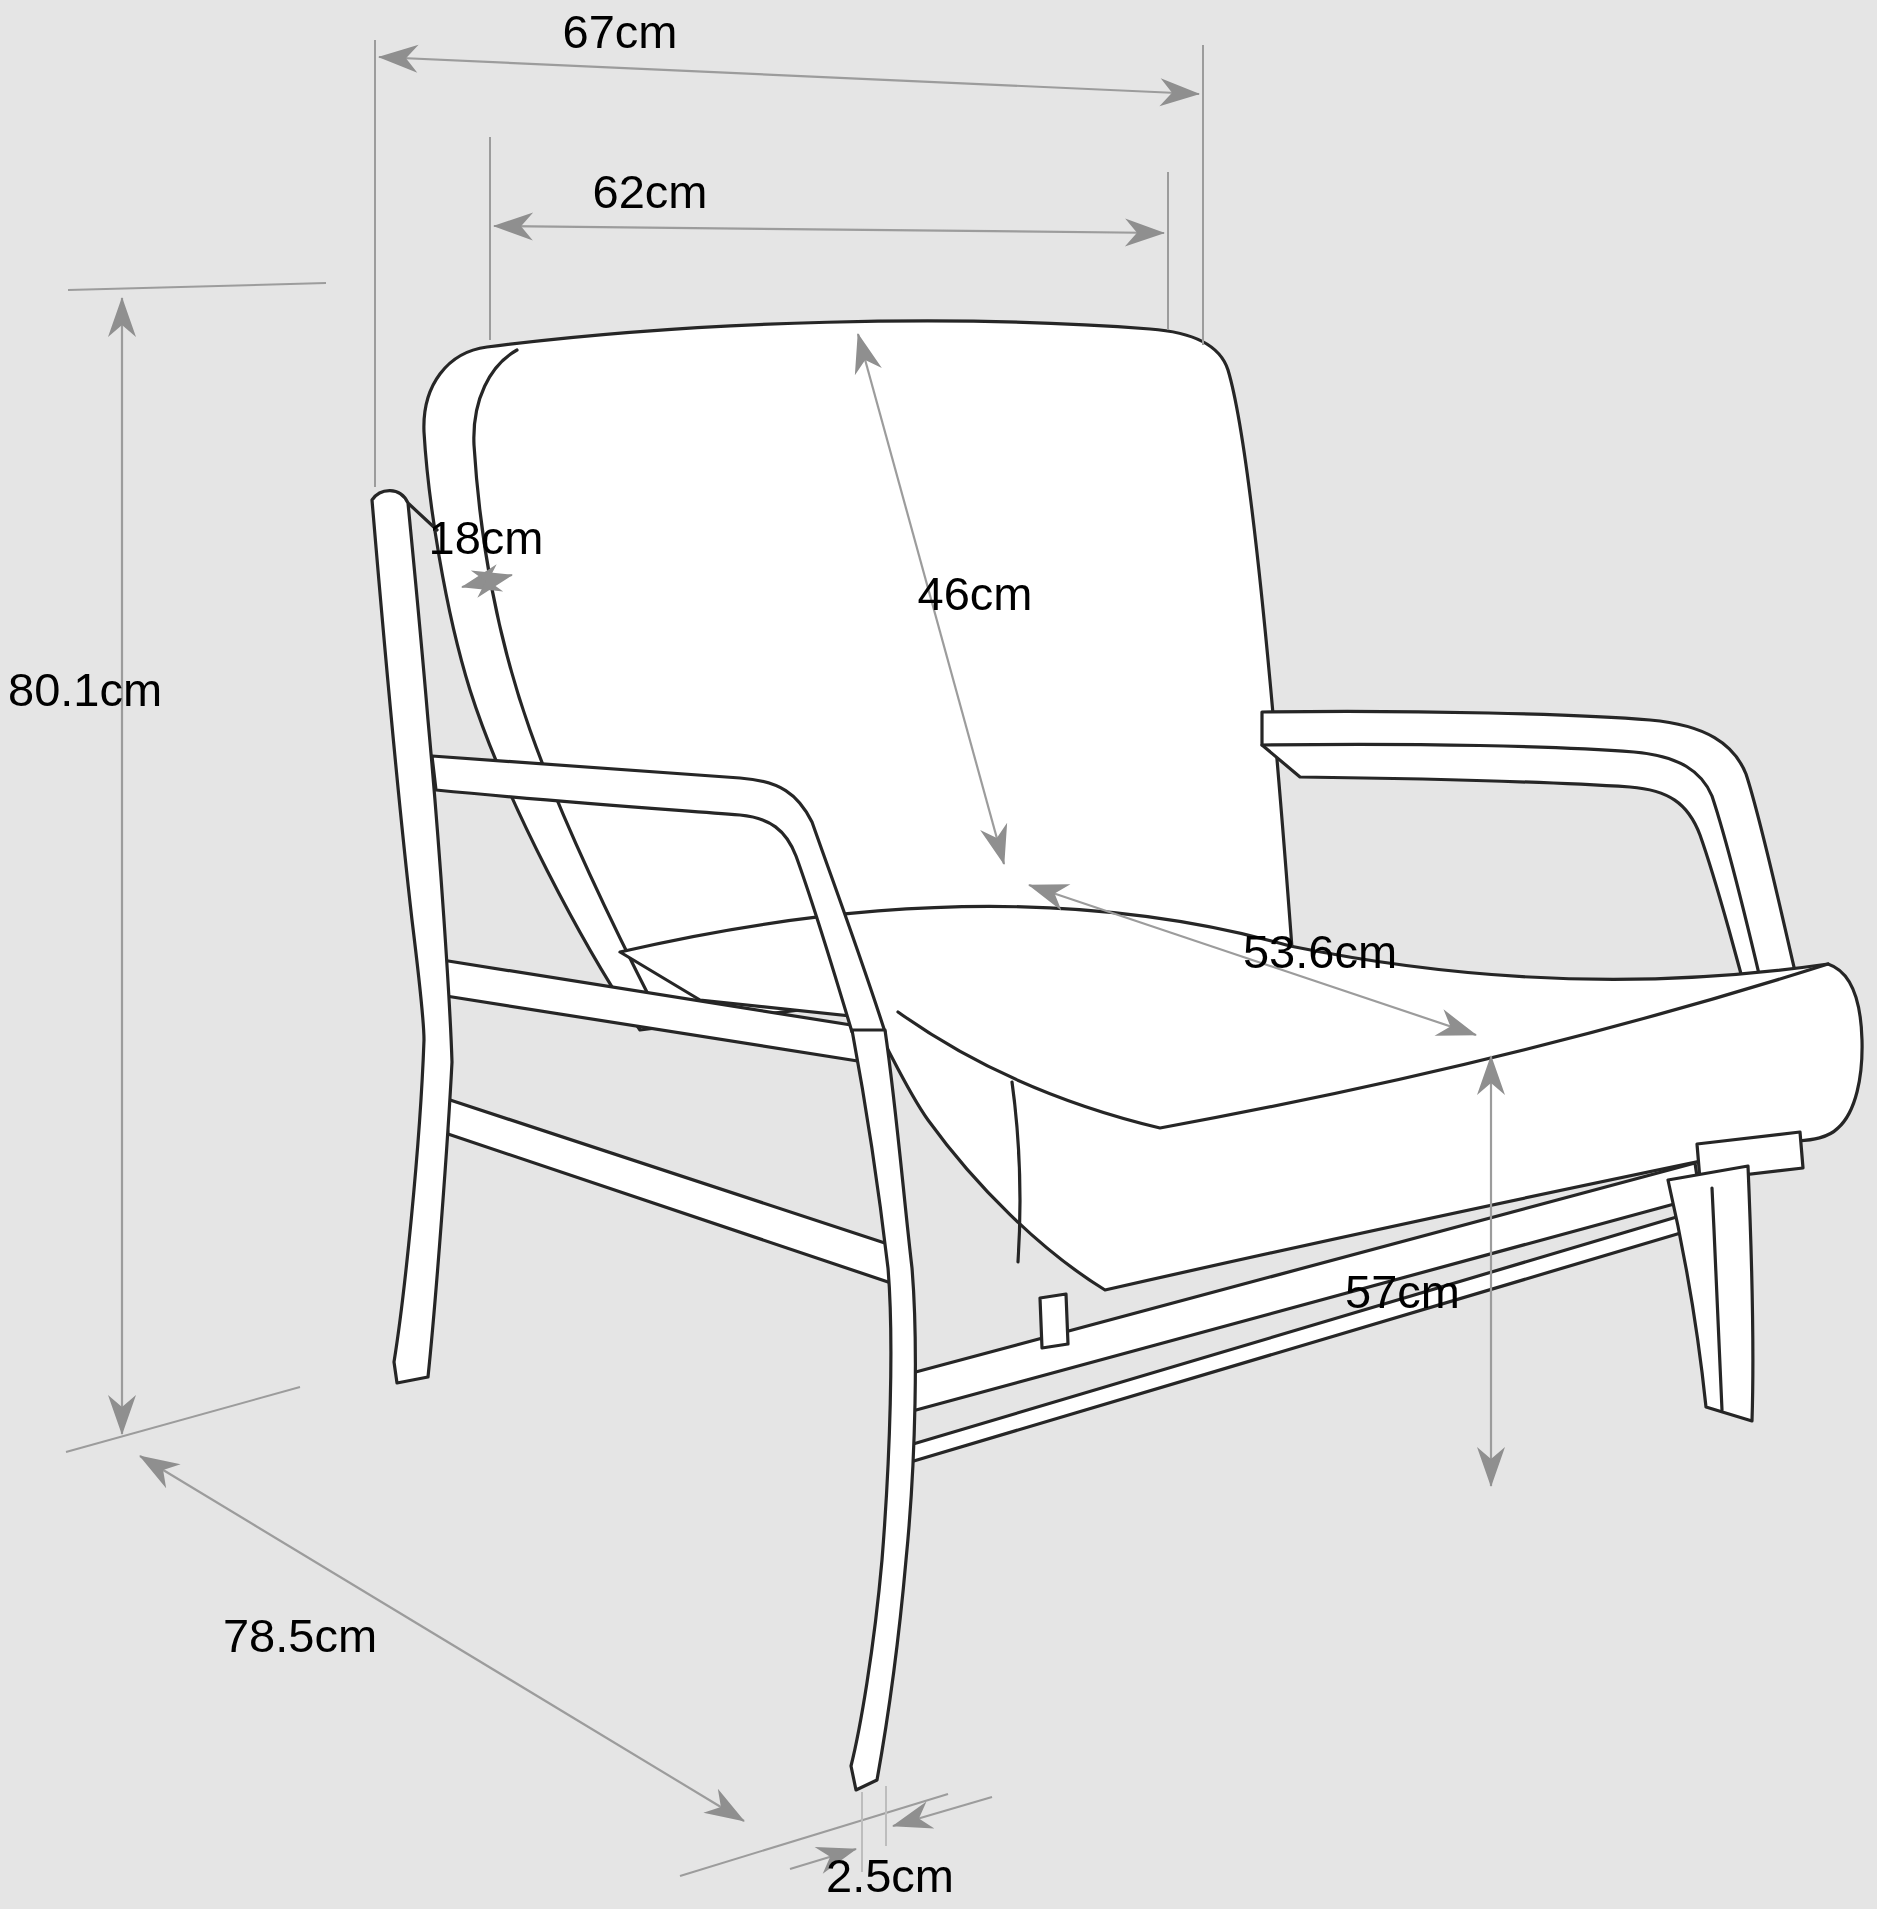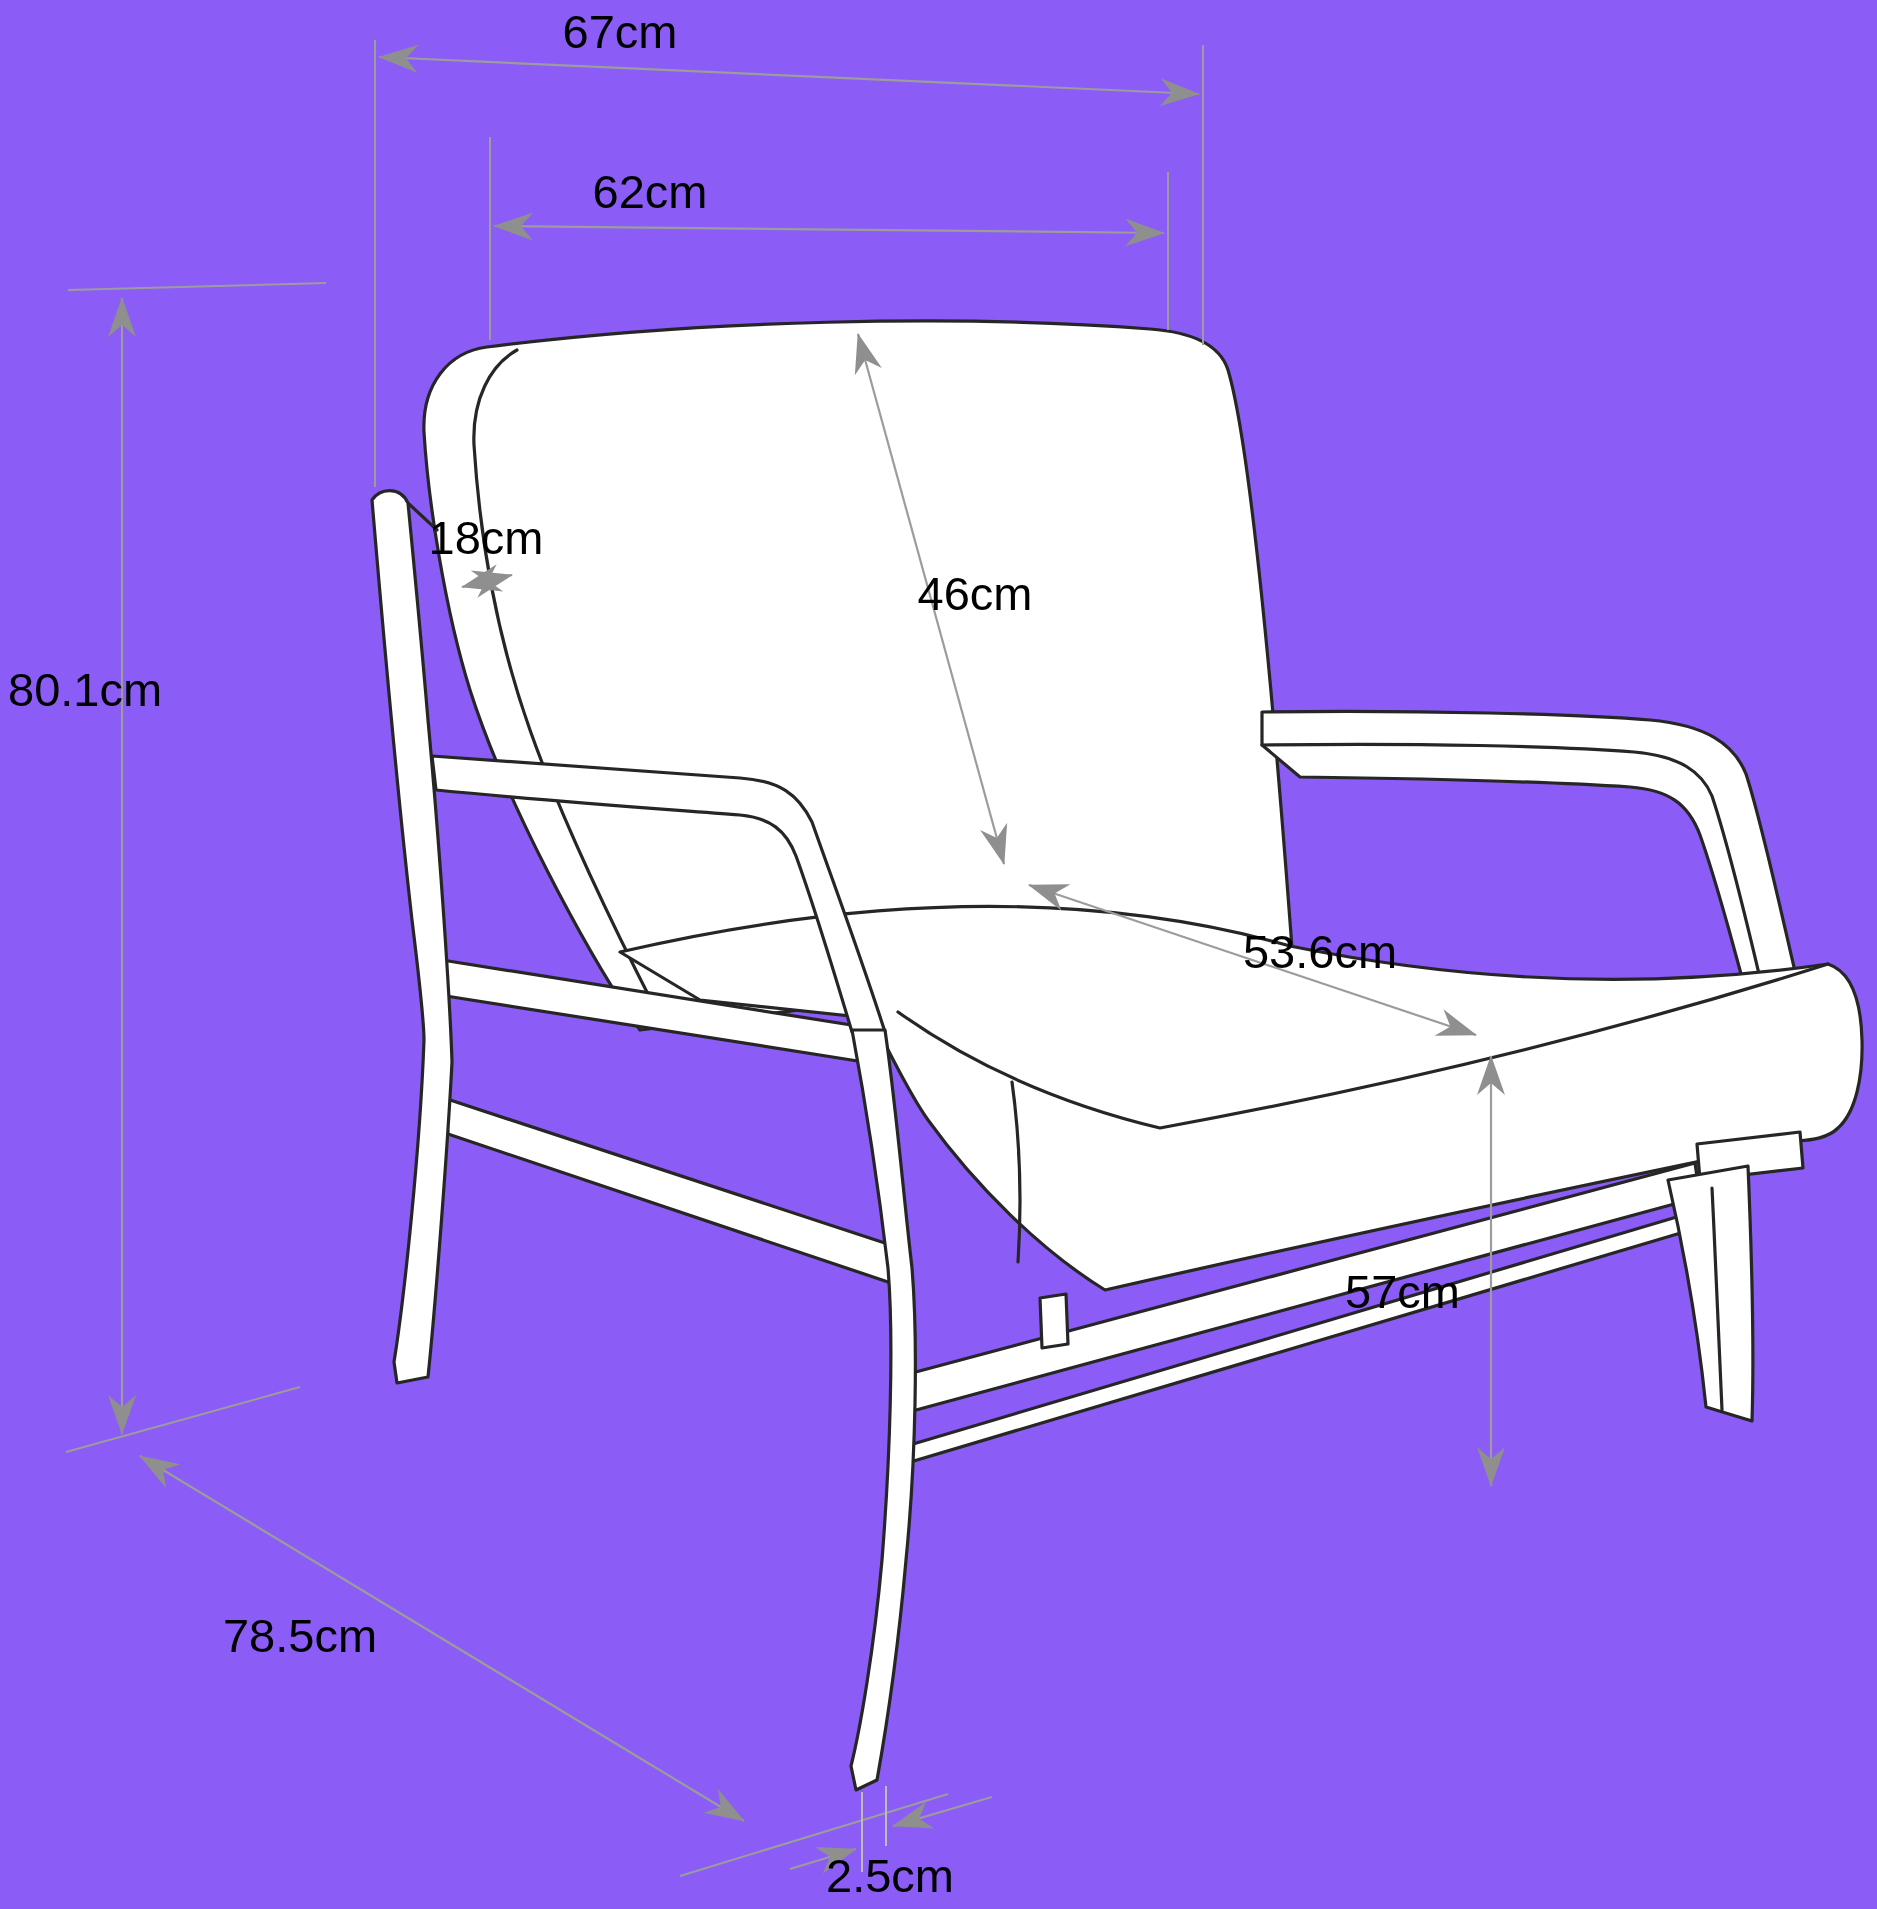--- a/index.html
+++ b/index.html
@@ -1,19 +1,19 @@
 <!DOCTYPE html>
 <html style="--line: #262626; --dim: #9c9c9c; --label: #000000;"><head>
 <meta charset="utf-8">
 <style>
   html,body{margin:0;padding:0;background:#ffffff;}
   .stage{
     position:relative;
     width:1877px;height:1909px;
-    background:#8b5cf6;
+    background:#e5e5e5;
     font-family:"Liberation Sans", sans-serif;
     overflow:hidden;
   }
   svg{display:block;width:100%;height:100%;}
   .chair{fill:none;stroke:var(--line,#262626);stroke-width:3.2;stroke-linecap:round;stroke-linejoin:round;}
   .chair-fill{fill:#ffffff;stroke:var(--line,#262626);stroke-width:3.2;stroke-linejoin:round;}
   .dim{stroke:var(--dim,#9c9c9c);stroke-width:2.2;fill:none;}
   .ext{stroke:var(--dim,#9c9c9c);stroke-width:2;fill:none;}
   .ext-light{stroke:#bdbdbd;stroke-width:2;fill:none;}
   .dim-label{

